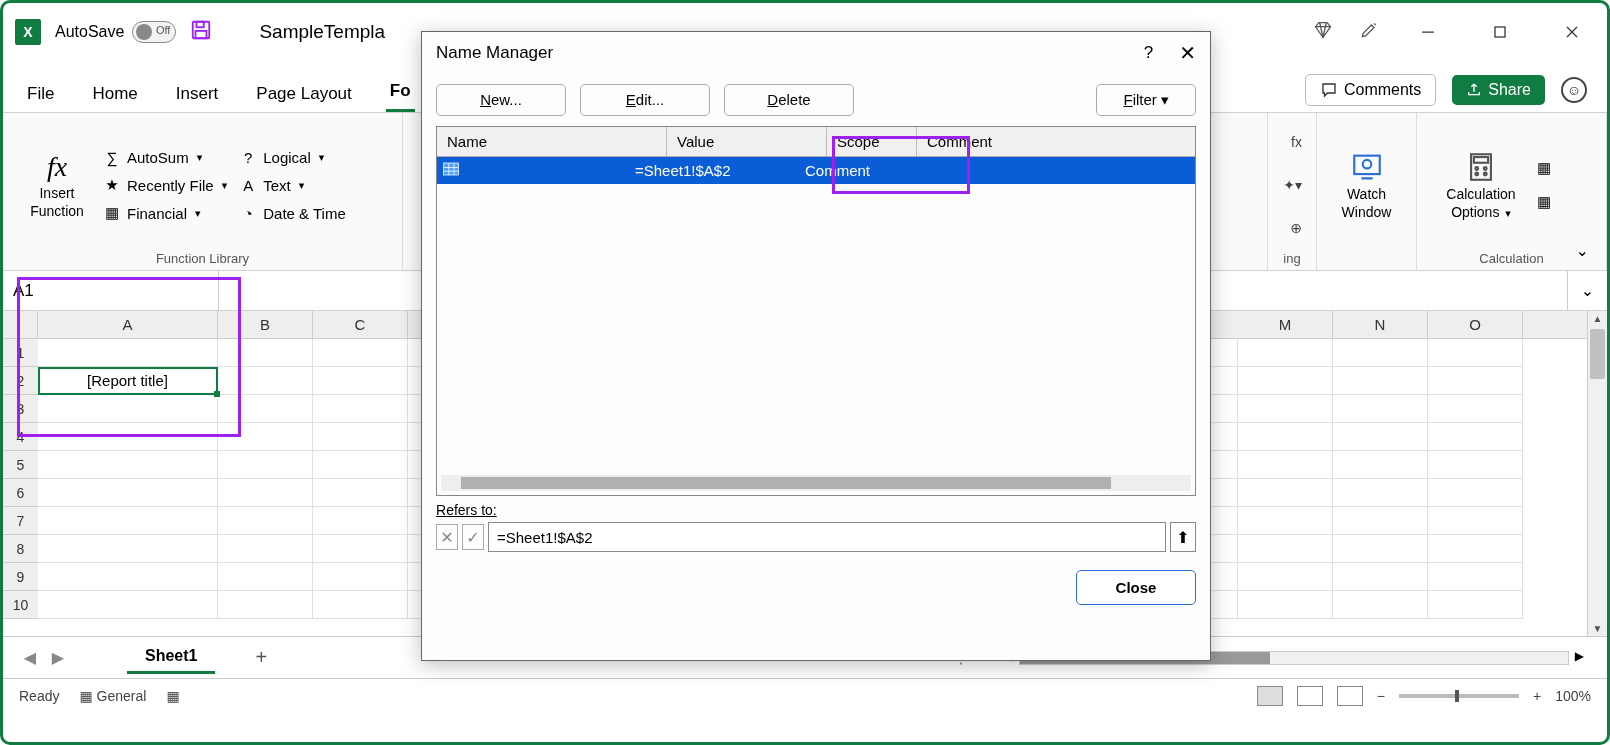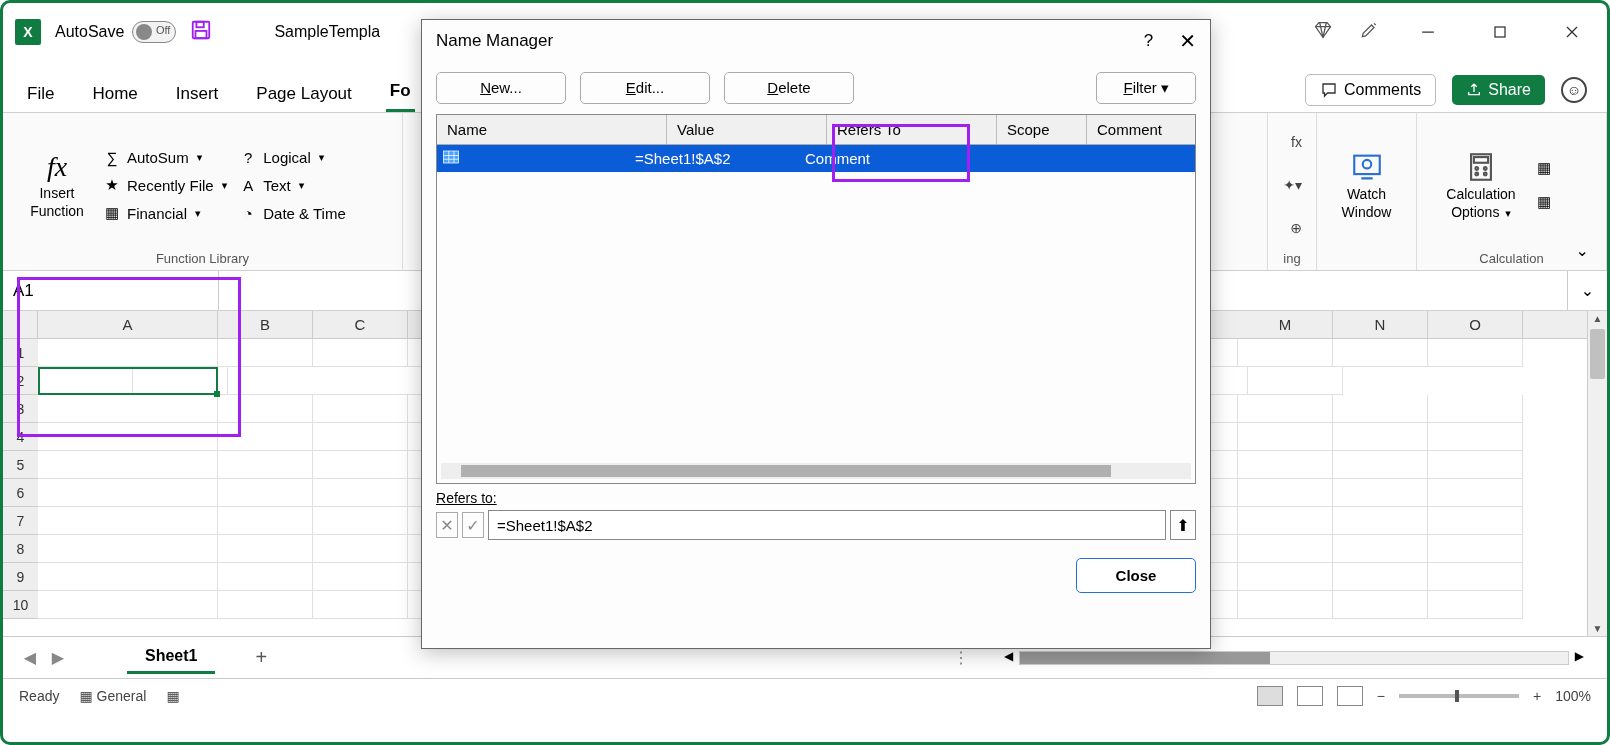--- a/index.html
+++ b/index.html
@@ -6,21 +6,21 @@
   body { width: 1610px; height: 745px; background: #fff; border: 3px solid #107c41; border-radius: 10px; position: relative; overflow: hidden; }
 
   
   .titlebar { height: 58px; display: flex; align-items: center; padding: 0 12px; gap: 14px; }
   .titlebar .excel-icon { width: 26px; height: 26px; background: #107c41; display:flex;align-items:center;justify-content:center;color:#fff;font-weight:bold;font-size:14px;border-radius:2px; }
   .autosave { display:flex; align-items:center; gap:8px; font-size:16px; }
   .toggle { width:44px; height:22px; border:1px solid #888; border-radius:11px; position:relative; background:#f3f3f3; }
   .toggle .knob { width:16px; height:16px; background:#888; border-radius:50%; position:absolute; top:2px; left:3px; }
   .toggle .lbl { position:absolute; right:5px; top:2px; font-size:11px; color:#555; }
   .save-icon svg { width:22px; height:22px; }
-  .doc-title { font-size:16px; margin-left:48px; }
+  .doc-title { font-size:19px; margin-left:33px; }
   .right-controls { margin-left:auto; display:flex; align-items:center; gap:26px; }
   .right-controls svg { width:20px; height:20px; }
   .winbtn { width:46px; height:40px; display:flex; align-items:center; justify-content:center; }
 
   
   .tabs-row { height:52px; display:flex; align-items:flex-end; padding:0 20px; gap:30px; border-bottom:1px solid #d0d0d0; }
   .tab { font-size:17px; padding:8px 4px; cursor:pointer; }
   .tab.active { border-bottom:3px solid #107c41; font-weight:600; }
   .tabs-right { margin-left:auto; display:flex; align-items:center; gap:16px; padding-bottom:6px;text-align:center; }
   .btn-plain { display:flex; align-items:center; gap:6px; padding:6px 14px; border:1px solid #bbb; border-radius:5px; font-size:16px; background:#fff; }
@@ -77,21 +77,21 @@
   .hscroll .arr { position:absolute; top:-3px; font-size:12px; }
 
   
   .status { height:34px; border-top:1px solid #ccc; display:flex; align-items:center; padding:0 16px; gap:20px; font-size:14px; color:#444; }
   .status .right { margin-left:auto; display:flex; align-items:center; gap:14px; }
   .viewbtn { width:26px; height:20px; border:1px solid #888; }
   .zoom-slider { width:120px; height:4px; background:#bbb; position:relative; }
   .zoom-slider .knob { position:absolute; left:56px; top:-4px; width:4px; height:12px; background:#555; }
 
   
-  .dialog { position:absolute; left:418px; top:16px; width:790px; height:630px; background:#fdfdfd; border:1px solid #666; box-shadow:0 4px 20px rgba(0,0,0,.25); display:flex; flex-direction:column; z-index:50; }
+  .dialog { position:absolute; left:418px; top:28px; width:790px; height:630px; background:#fdfdfd; border:1px solid #666; box-shadow:0 4px 20px rgba(0,0,0,.25); display:flex; flex-direction:column; z-index:50; }
   .dlg-title { height:42px; display:flex; align-items:center; padding:0 14px; font-size:17px; }
   .dlg-title .r { margin-left:auto; display:flex; gap:26px; align-items:center; }
   .dlg-toolbar { padding:10px 14px; display:flex; gap:14px; }
   .dlg-btn { border:1px solid #aaa; border-radius:5px; padding:6px 5px; width:130px; text-align:center; font-size:15px; background:#fdfdfd; }
   .dlg-list { margin:0 14px; border:1px solid #888; flex:0 0 370px; display:flex; flex-direction:column; }
   .dlg-list-hdr { display:flex; background:#f0f0f0; border-bottom:1px solid #aaa; font-size:15px; }
   .dlg-list-hdr > div { padding:6px 10px; border-right:1px solid #bbb; }
   .dlg-row { display:flex; background:#0a5cd7; color:#fff; font-size:15px; }
   .dlg-row > div { padding:5px 10px; }
   .dlg-row .ticon { width:28px; padding:3px 0 0 4px; }
@@ -305,20 +305,21 @@
       <div class="row">
           <div class="cell" style="width:180px"></div>
           <div class="cell" style="width:95px"></div>
           <div class="cell" style="width:95px"></div>
           <div class="cell" style="width:830px"></div>
           <div class="cell" style="width:95px"></div>
           <div class="cell" style="width:95px"></div>
           <div class="cell" style="width:95px"></div>
         </div>
       <div class="row">
+          <div class="cell" style="width:180px;justify-content:center">[Report title]</div>
           <div class="cell" style="width:95px"></div>
           <div class="cell" style="width:95px"></div>
           <div class="cell" style="width:830px"></div>
           <div class="cell" style="width:95px"></div>
           <div class="cell" style="width:95px"></div>
           <div class="cell" style="width:95px"></div>
         </div>
       <div class="row">
           <div class="cell" style="width:180px"></div>
           <div class="cell" style="width:95px"></div>
@@ -449,21 +450,20 @@
     <div class="dlg-btn"><span class="u">N</span><span></span>ew...</div>
     <div class="dlg-btn"><span class="u">E</span>dit...</div>
     <div class="dlg-btn"><span class="u">D</span>elete</div>
     <div style="flex:1"></div>
     <div class="dlg-btn" style="width:100px"><span class="u">F</span>ilter ▾</div>
   </div>
   <div class="dlg-list">
     <div class="dlg-list-hdr">
       <div style="width:230px">Name</div>
       <div style="width:160px">Value</div>
-      <div style="width:170px">Refers To</div>
       <div style="width:90px">Scope</div>
       <div style="flex:1;border-right:none">Comment</div>
     </div>
     <div class="dlg-row">
       <div class="ticon"><svg width="20" height="18" viewBox="0 0 24 24" fill="#fff" stroke="#fff" stroke-width="1">
             <rect x="2" y="4" width="20" height="16" fill="#4aa3ff"></rect>
             <line x1="2" y1="10" x2="22" y2="10"></line>
             <line x1="2" y1="15" x2="22" y2="15"></line>
             <line x1="9" y1="4" x2="9" y2="20"></line>
             <line x1="16" y1="4" x2="16" y2="20"></line>

